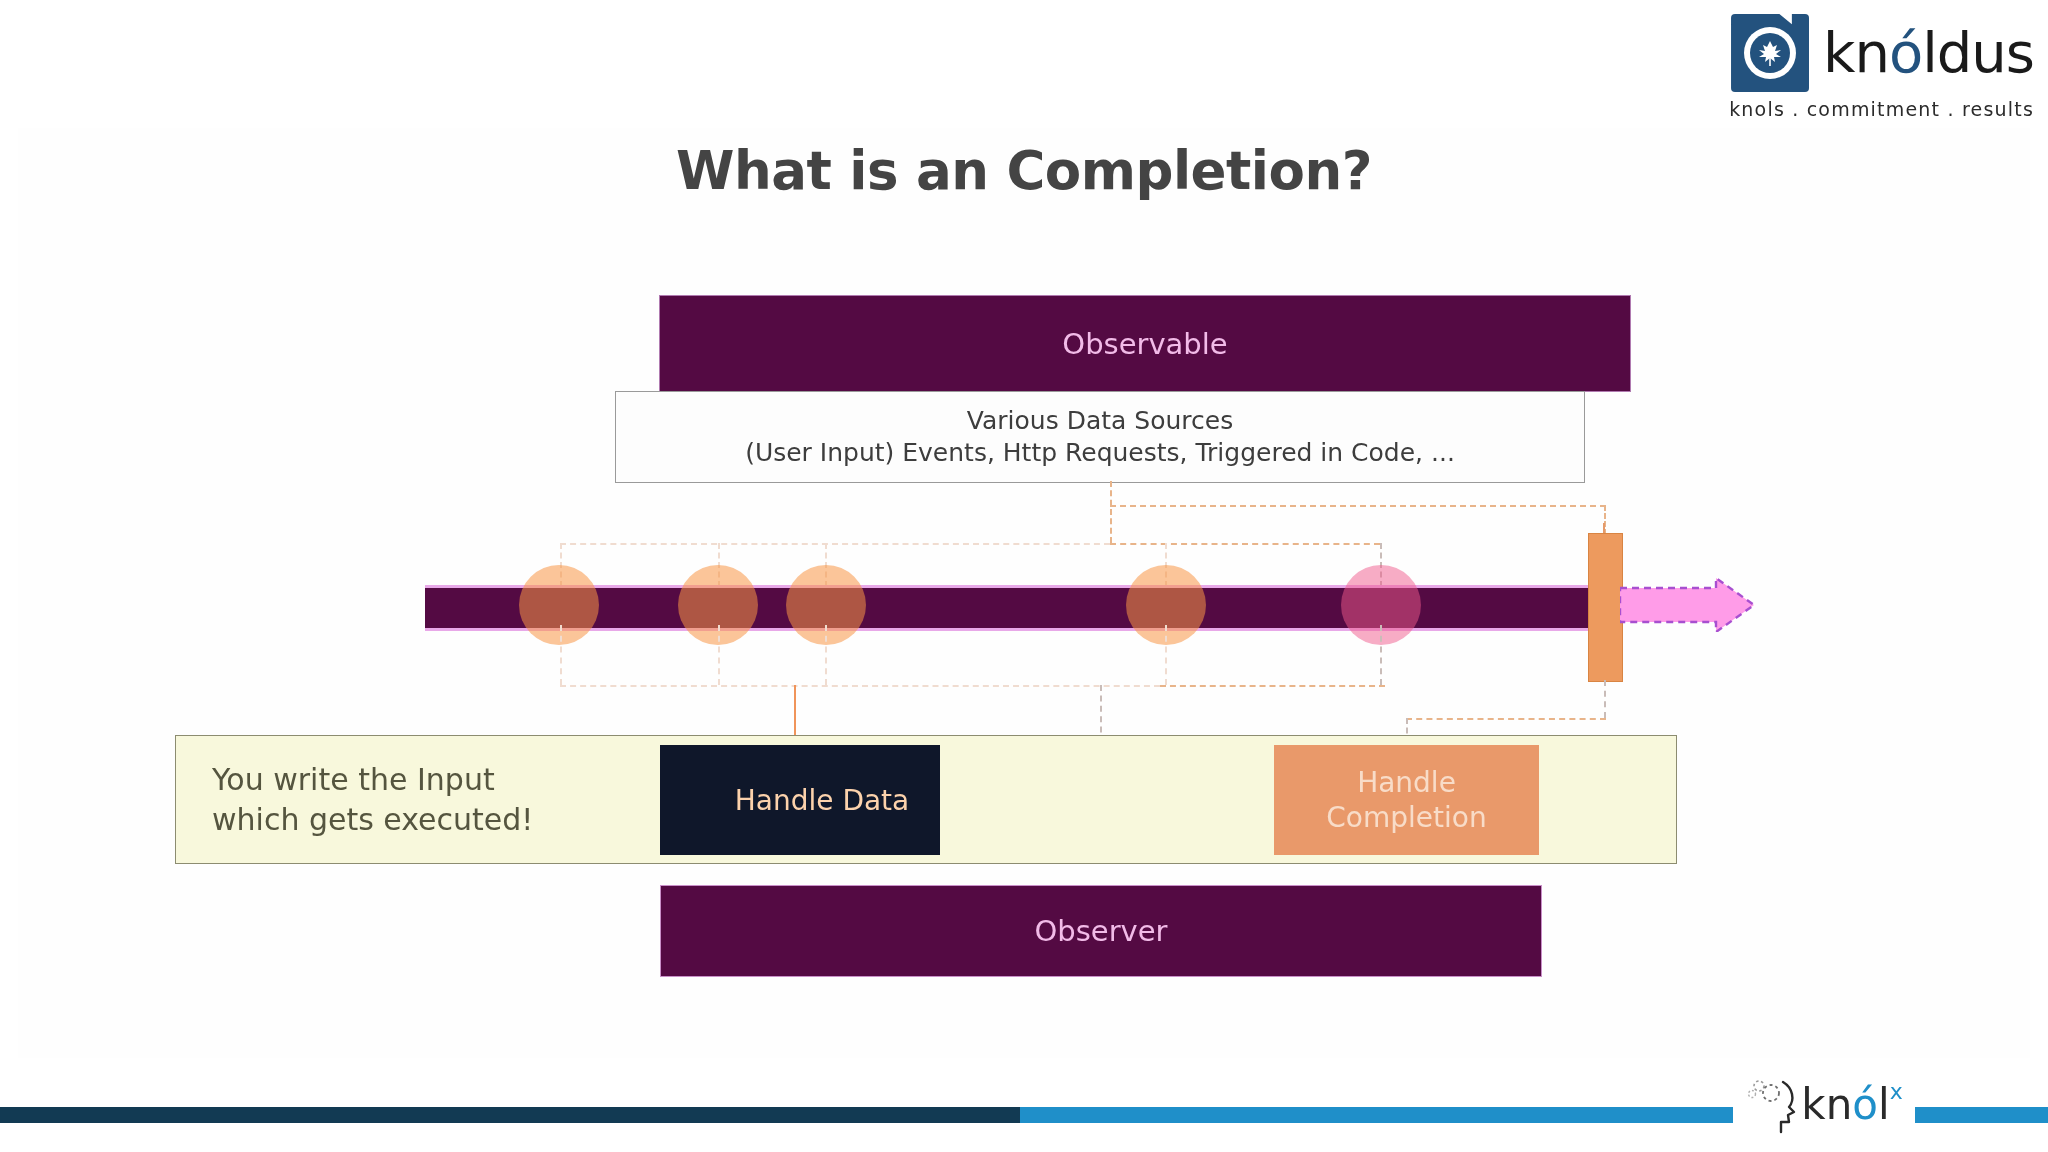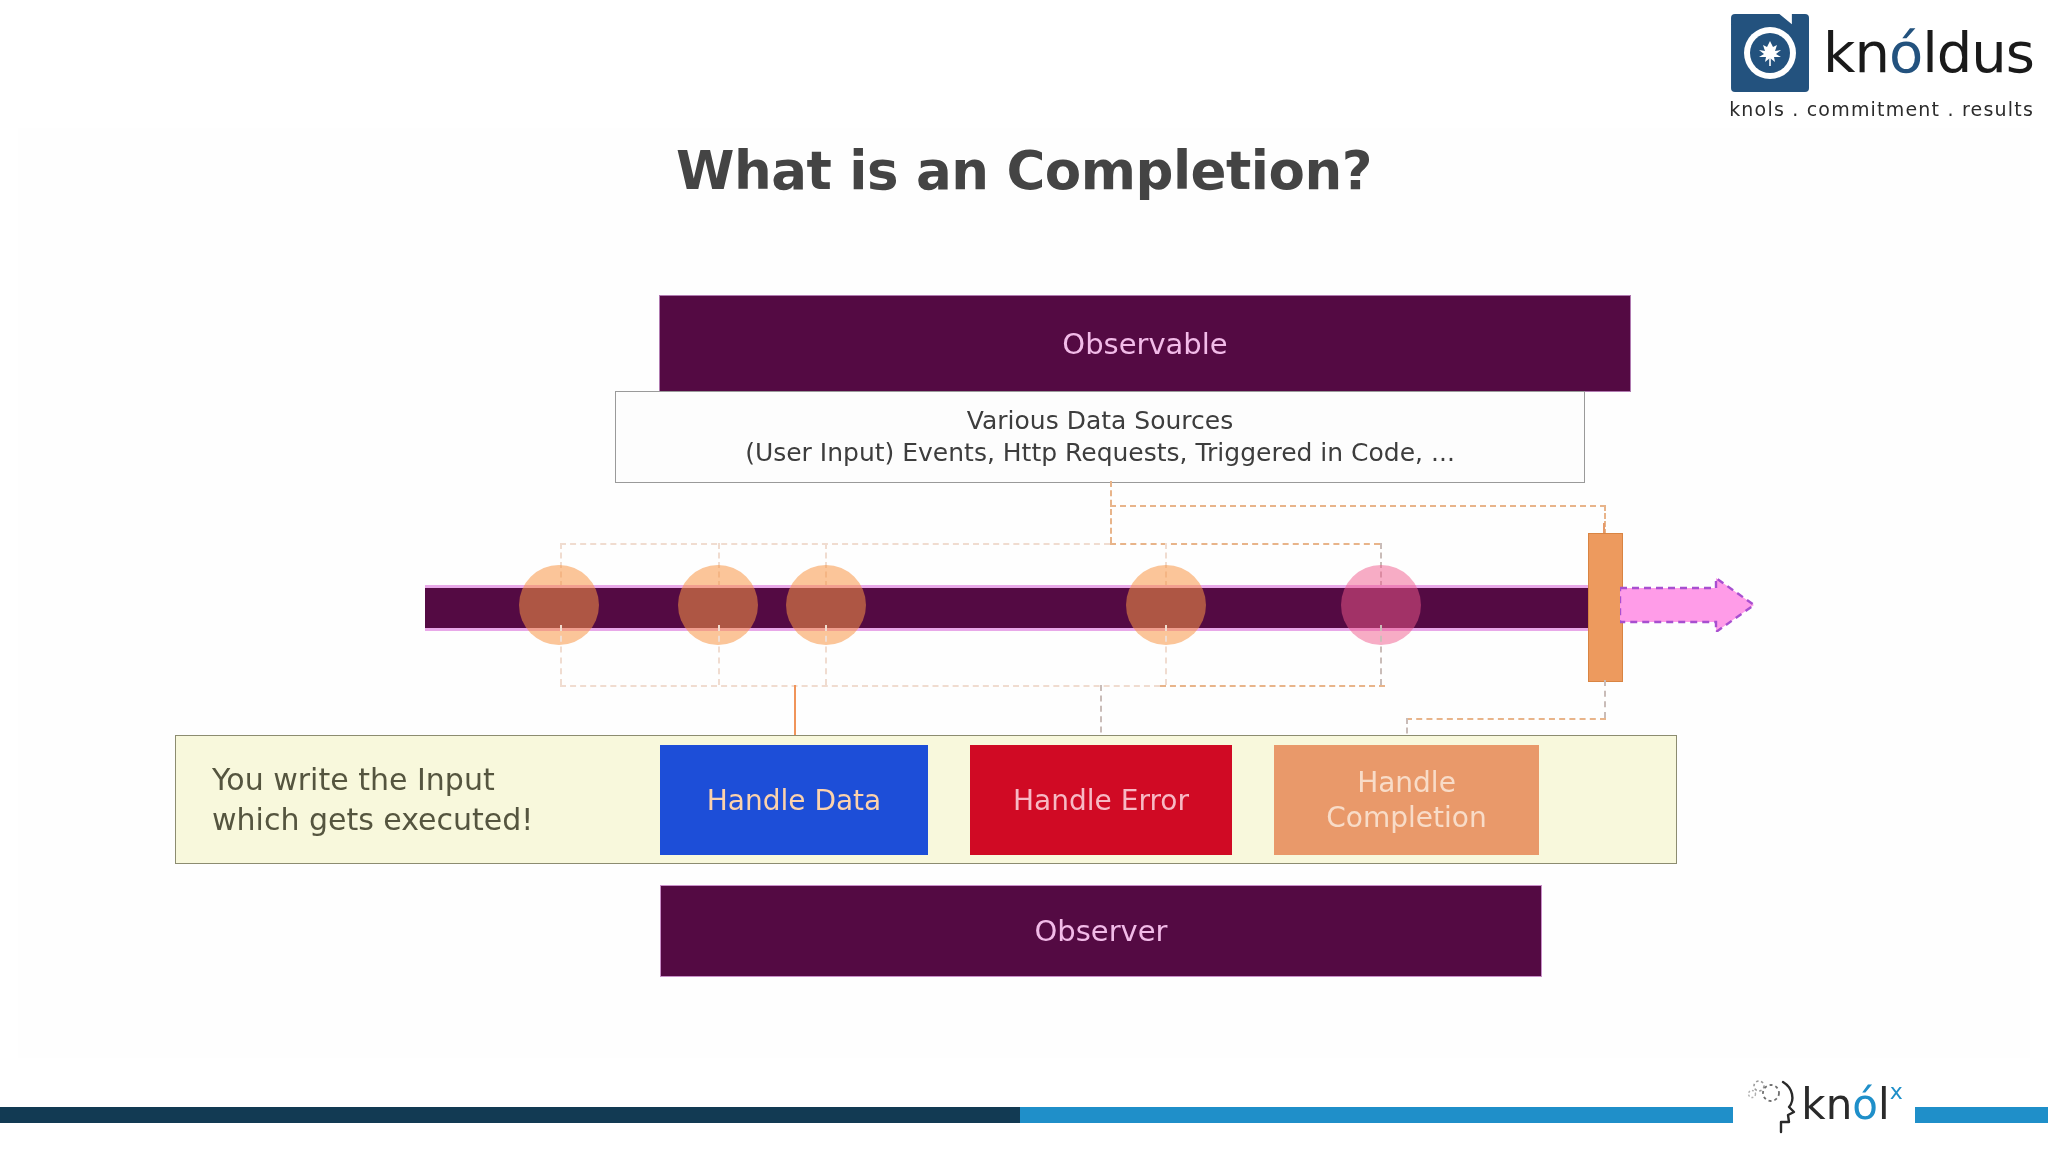--- a/index.html
+++ b/index.html
@@ -120,21 +120,21 @@
     position:absolute;left:212px;top:760px;width:430px;
     color:#55553f;font-size:30px;line-height:1.32;
     font-family:"DejaVu Sans", sans-serif;
   }
   .handler{
     position:absolute;top:745px;height:110px;
     display:flex;align-items:center;justify-content:center;text-align:center;
     font-size:28px;line-height:1.25;
     font-family:"DejaVu Sans", sans-serif;
   }
-  .handler.data{left:660px;width:268px;background:#1d4ed8;color:#fcd2ac;}
+  .handler.data{left:660px;width:236px;background:#0f172a;color:#fcd2ac;padding-left:44px;}
   .handler.error{left:970px;width:262px;background:#d00a24;color:#f7b9c4;}
   .handler.done{left:1274px;width:265px;background:#e9996a;color:#f8dcc8;}
 
   .observer-bar{
     position:absolute;left:660px;top:885px;width:880px;height:90px;
     background:#540a43;border:1px solid #c98fc9;
     display:flex;align-items:center;justify-content:center;
     color:#f2bbe8;font-size:29px;
     font-family:"DejaVu Sans", sans-serif;
     text-align:center;
@@ -238,21 +238,20 @@
     <div class="dline v gray" style="left:1406px;top:718px;height:25px;"></div>
     <div class="tick" style="left:1400px;top:741px;"></div>
 
     <div class="observer-code-box"></div>
     <div class="code-text">
       <div>You write the Input</div>
       <div>which gets executed!</div>
     </div>
 
     <div class="handler data">Handle Data</div>
-    <div class="handler error">Handle Error</div>
     <div class="handler done">
       <div>
         <div>Handle</div>
         <div>Completion</div>
       </div>
     </div>
 
     <div class="observer-bar">Observer</div>
   </div>
 

